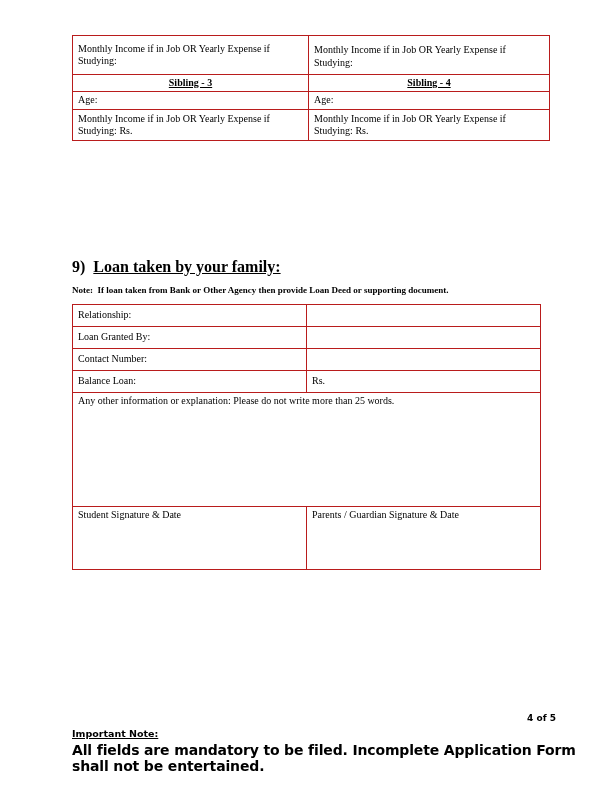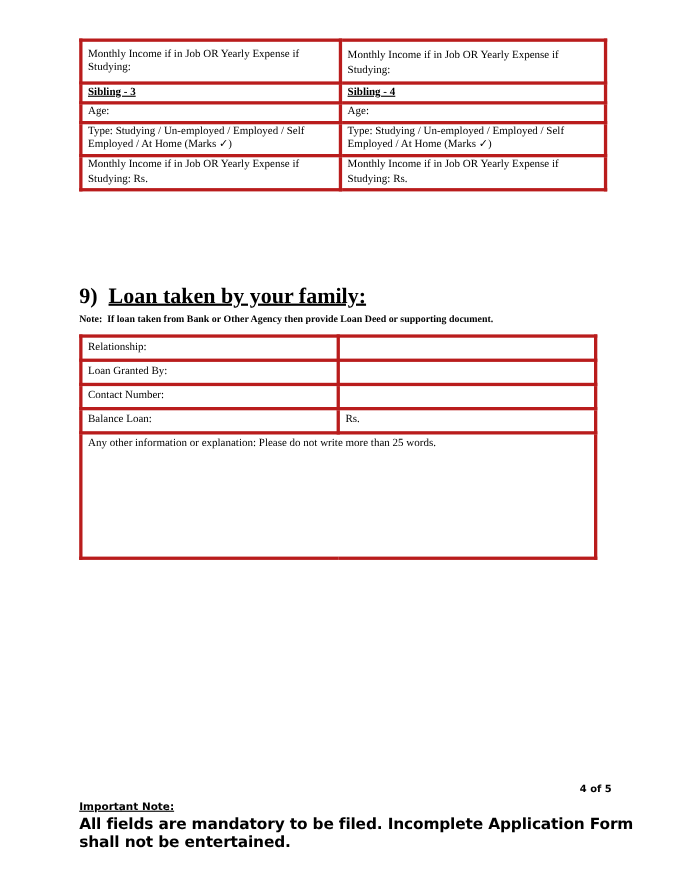--- a/index.html
+++ b/index.html
@@ -1,25 +1,25 @@
 <!DOCTYPE html>
 <html><head>
 <meta charset="utf-8">
 <style>
   html, body { margin: 0; padding: 0; background: #ffffff; }
   body { width: 612px; height: 792px; position: relative; overflow: hidden;
          font-family: "Liberation Serif", "DejaVu Serif", serif; color: #000; }
   .tbl { position: absolute; border-collapse: collapse; table-layout: fixed; }
-  .tbl td { border: 3px solid #b91c1c; font-size: 10px; line-height: 12.5px;
+  .tbl td { border: 1px solid #b91c1c; font-size: 10px; line-height: 12.5px;
             padding: 1px 5px; vertical-align: middle; }
   #sib-table { left: 72px; top: 35px; width: 477px; }
   #sib-table col.c1 { width: 236px; }
   #sib-table col.c2 { width: 241px; }
-  .hdr { text-align: left; font-weight: bold; text-decoration: underline; }
-  .sec-title { position: absolute; left: 72px; top: 258px; font-size: 20px; font-weight: bold; }
+  .hdr { text-align: center; font-weight: bold; text-decoration: underline; }
+  .sec-title { position: absolute; left: 72px; top: 258px; font-size: 16px; font-weight: bold; }
   .sec-title .u { text-decoration: underline; }
   .note { position: absolute; left: 72px; top: 285px; font-size: 9px; font-weight: bold; }
   #loan-table { left: 72px; top: 304px; width: 468px; }
   #loan-table col.c1 { width: 234px; }
   #loan-table col.c2 { width: 234px; }
   .footer-page { position: absolute; right: 56px; top: 713px; font-family: "DejaVu Sans", sans-serif;
                  font-size: 9px; font-weight: bold; }
   .imp-title { position: absolute; left: 72px; top: 728px; font-family: "DejaVu Sans", sans-serif;
                font-size: 9.5px; font-weight: bold; text-decoration: underline; }
   .imp-text { position: absolute; left: 72px; top: 742px; font-family: "DejaVu Sans", sans-serif;
@@ -38,24 +38,20 @@
     <td>Monthly Income if in Job OR Yearly Expense if Studying:</td>
     <td style="padding-top:4px">Monthly Income if in Job OR Yearly Expense if Studying:</td>
   </tr>
   <tr style="height:17px">
     <td class="hdr">Sibling - 3</td>
     <td class="hdr">Sibling - 4</td>
   </tr>
   <tr style="height:18px">
     <td>Age:</td>
     <td>Age:</td>
-  </tr>
-  <tr style="height:27px">
-    <td>Type: Studying / Un-employed / Employed / Self Employed / At Home (Marks ✓)</td>
-    <td>Type: Studying / Un-employed / Employed / Self Employed / At Home (Marks ✓)</td>
   </tr>
   <tr style="height:31px">
     <td>Monthly Income if in Job OR Yearly Expense if Studying: Rs.</td>
     <td>Monthly Income if in Job OR Yearly Expense if Studying: Rs.</td>
   </tr>
 </tbody>
   </table>
 
 <div class="sec-title">
   <span>9)</span>&nbsp;
@@ -81,18 +77,22 @@
     <td>Contact Number:</td>
     <td></td>
   </tr>
   <tr style="height:22px">
     <td>Balance Loan:</td>
     <td>Rs.</td>
   </tr>
   <tr style="height:114px">
     <td colspan="2" style="vertical-align:top; padding-top:2px">Any other information or explanation: Please do not write more than 25 words.</td>
   </tr>
+  <tr style="height:63px">
+    <td style="vertical-align:top; padding-top:2px">Student Signature &amp; Date</td>
+    <td style="vertical-align:top; padding-top:2px">Parents / Guardian Signature &amp; Date</td>
+  </tr>
 </tbody>
   </table>
 
 <div class="footer-page">4 of 5</div>
 <div class="imp-title">Important Note:</div>
 <div class="imp-text">All fields are mandatory to be filed. Incomplete Application Form shall not be entertained.</div>
 
 </body></html>

